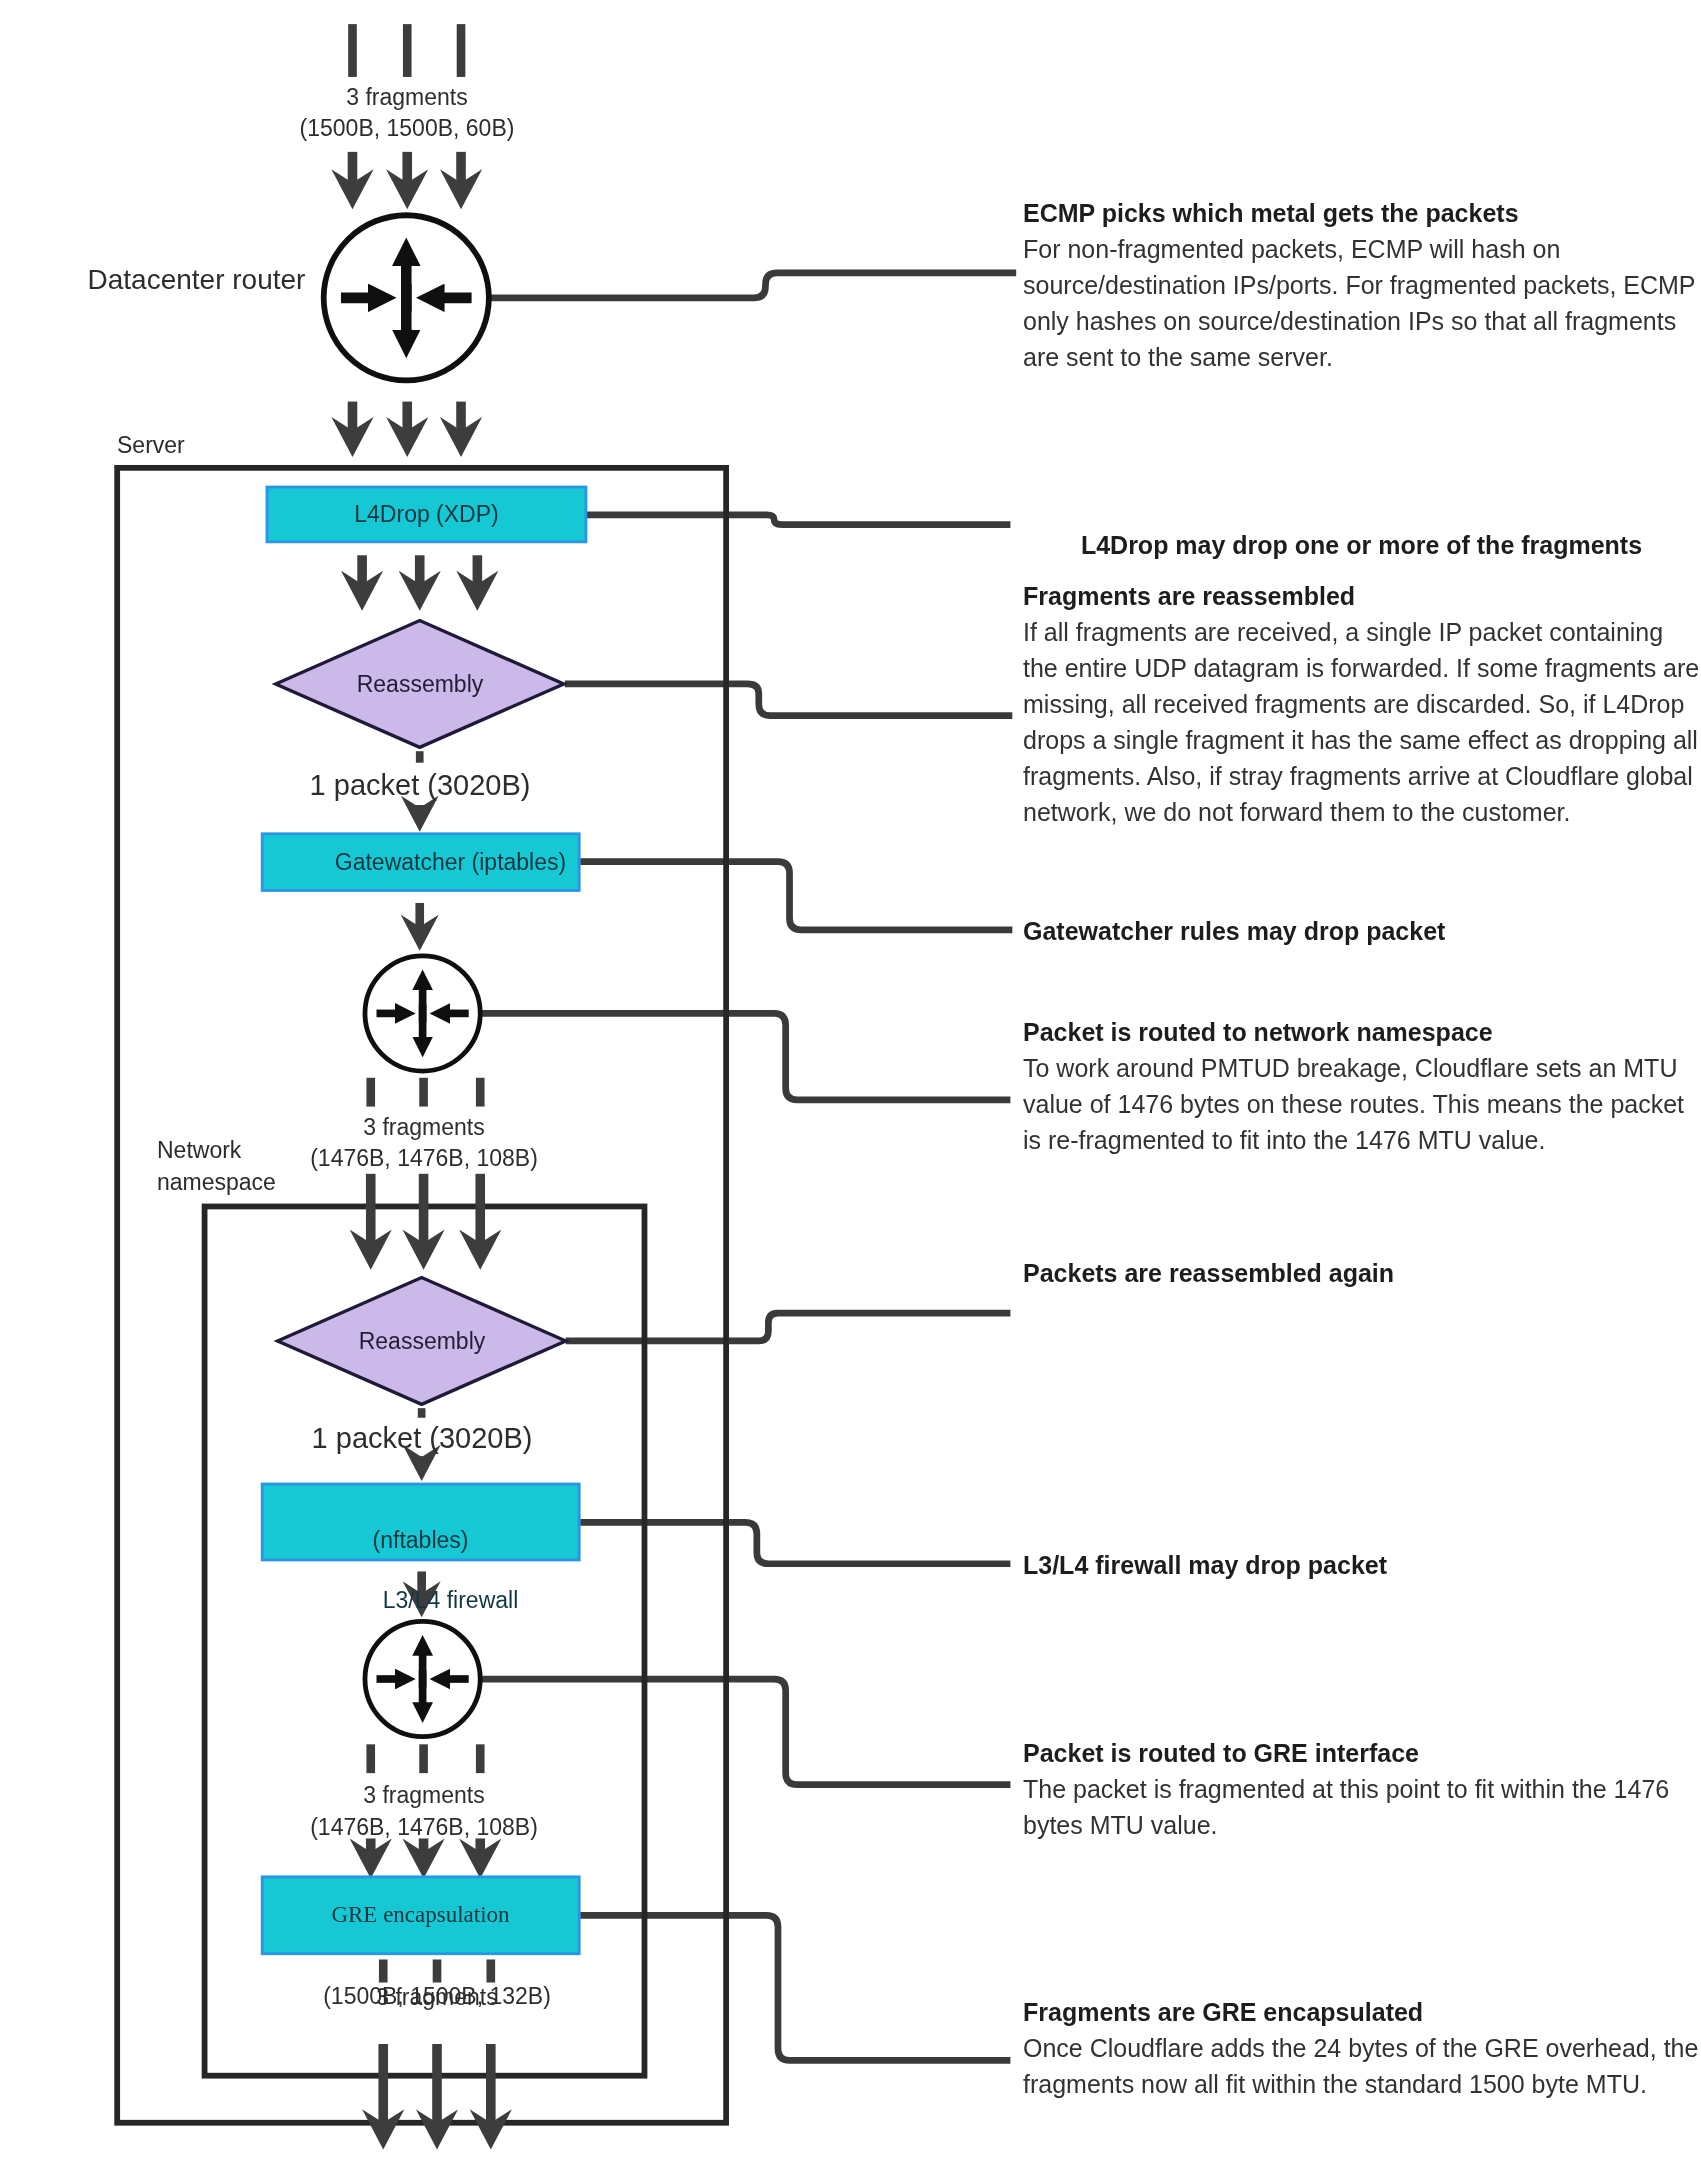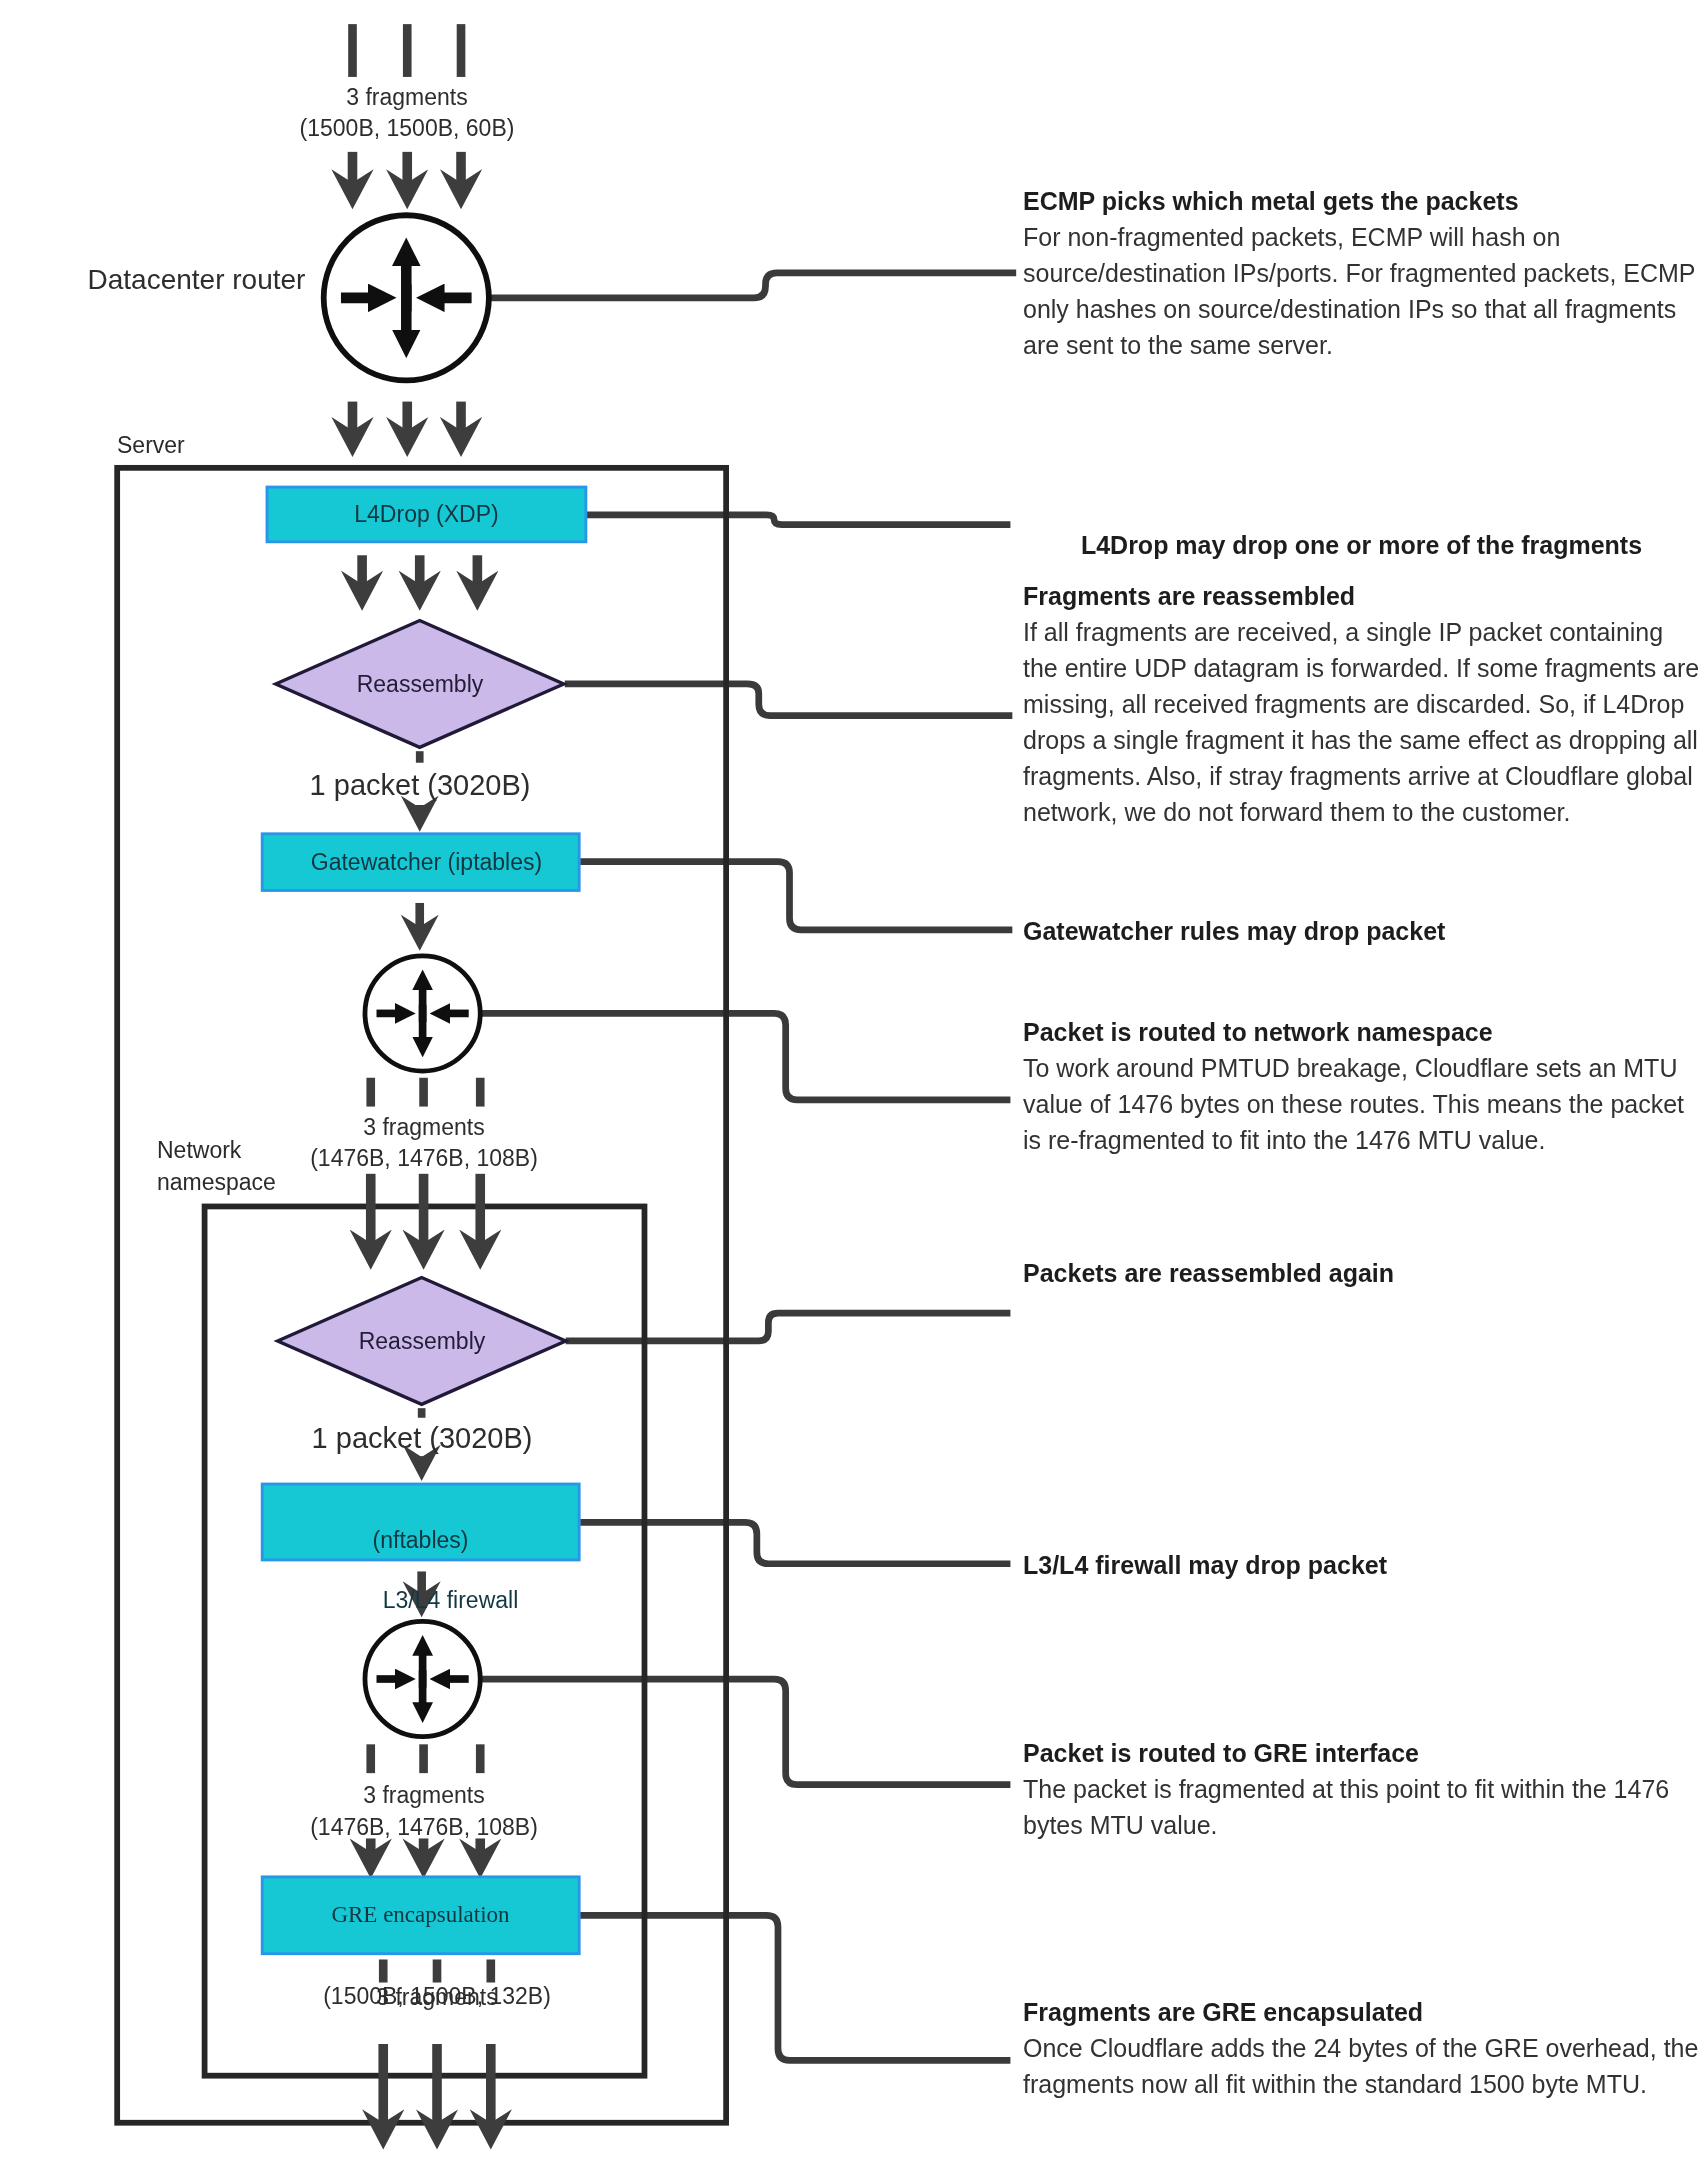--- a/index.html
+++ b/index.html
@@ -171,21 +171,21 @@
   <div class="lbl ctr" style="left:86px;top:261px;width:221px;font-size:28px;line-height:37px;">Datacenter router</div>
 
   <div class="lbl struct" style="left:117px;top:432px;">Server</div>
 
   <div class="lbl ctr boxlbl" style="left:267px;top:501px;width:319px;">L4Drop (XDP)</div>
 
   <div class="lbl ctr dialbl" style="left:276px;top:671px;width:288px;">Reassembly</div>
 
   <div class="lbl ctr pkt" style="left:276px;top:769px;width:288px;">1 packet (3020B)</div>
 
-  <div class="lbl ctr boxlbl" style="left:262px;top:849px;width:329px;">Gatewatcher (iptables)</div>
+  <div class="lbl ctr boxlbl" style="left:262px;top:849px;width:329px;padding-left:24px;">Gatewatcher (iptables)</div>
 
   <div class="lbl ctr frag" style="left:280px;top:1111px;width:288px;">3 fragments</div>
   <div class="lbl ctr frag" style="left:280px;top:1142px;width:288px;">(1476B, 1476B, 108B)</div>
 
   <div class="lbl struct" style="left:157px;top:1134px;width:163px;line-height:32px;">Network namespace</div>
 
   <div class="lbl ctr dialbl" style="left:278px;top:1328px;width:288px;">Reassembly</div>
 
   <div class="lbl ctr pkt" style="left:278px;top:1422px;width:288px;">1 packet (3020B)</div>
 
@@ -193,21 +193,21 @@
   <div class="lbl ctr boxlbl" style="left:262px;top:1526px;width:317px;line-height:29px;">(nftables)</div>
 
   <div class="lbl ctr frag" style="left:280px;top:1779px;width:288px;">3 fragments</div>
   <div class="lbl ctr frag" style="left:280px;top:1811px;width:288px;">(1476B, 1476B, 108B)</div>
 
   <div class="lbl ctr boxlbl" style="left:262px;top:1902px;width:317px;font-family:Liberation Serif, serif;">GRE encapsulation</div>
 
   <div class="lbl ctr frag" style="left:293px;top:1981px;width:288px;">3 fragments</div>
   <div class="lbl ctr frag" style="left:293px;top:1980px;width:288px;">(1500B, 1500B, 132B)</div>
 
-  <div class="note" style="top:183px;">
+  <div class="note" style="top:195px;">
     <div class="nt">ECMP picks which metal gets the packets</div>
     <div class="nb">For non-fragmented packets, ECMP will hash on source/destination IPs/ports. For fragmented packets, ECMP only hashes on source/destination IPs so that all fragments are sent to the same server.</div>
   </div>
 
   <div class="note" style="top:527px;text-align:center;">
     <div class="nt">L4Drop may drop one or more of the fragments</div>
   </div>
 
   <div class="note" style="top:578px;">
     <div class="nt">Fragments are reassembled</div>

